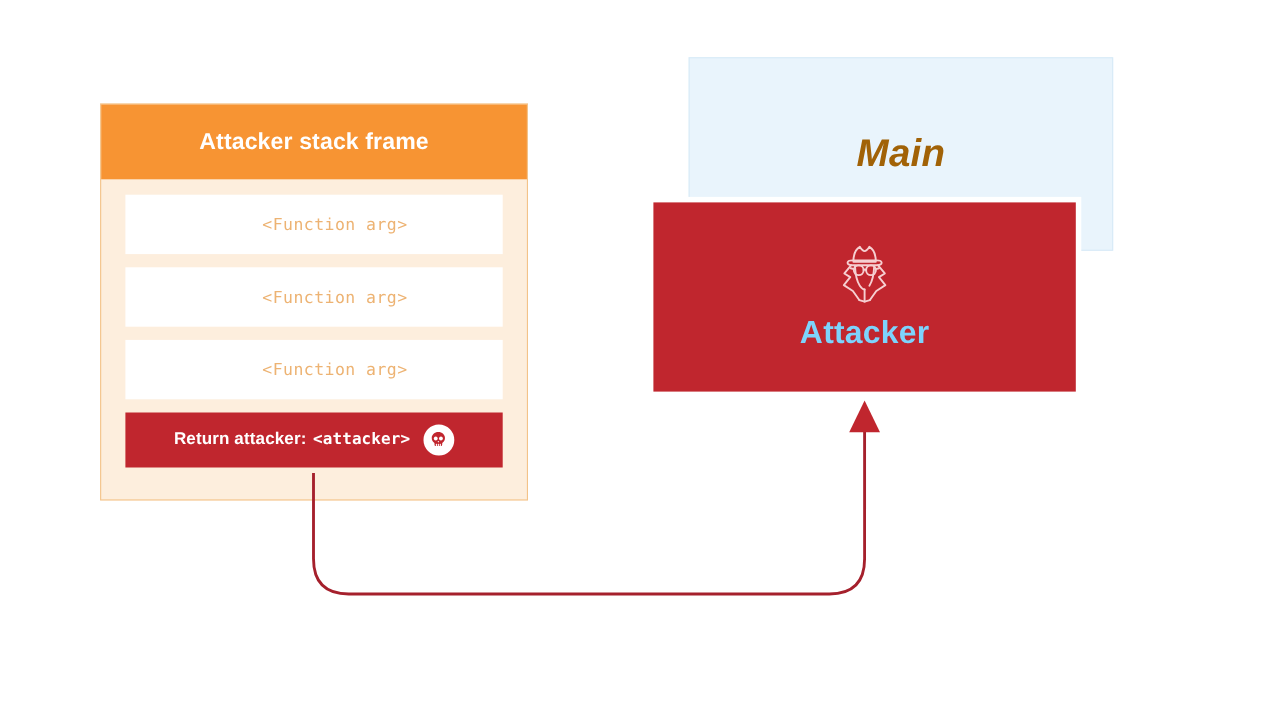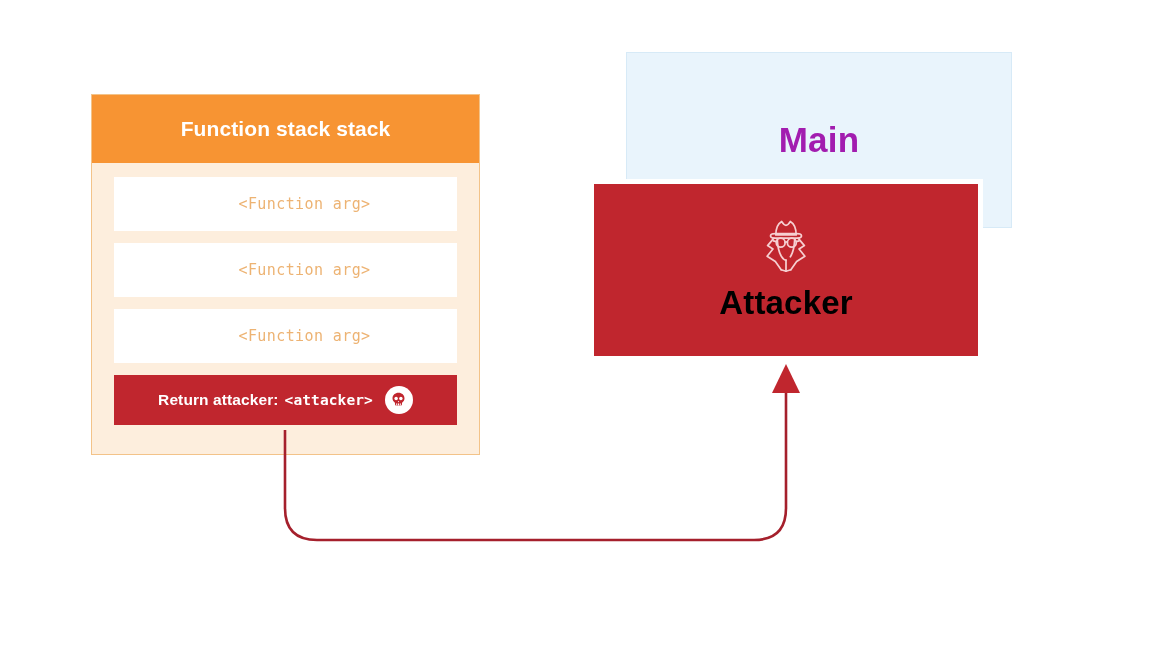--- a/index.html
+++ b/index.html
@@ -34,22 +34,23 @@
     position: absolute;
     left: 0;
     top: 0;
     width: 100%;
     height: 100%;
     display: flex;
     align-items: center;
     justify-content: center;
     font-size: 35px;
     font-weight: 700;
-    color: #a21caf;
+    color: #a16207;
     letter-spacing: 0.2px;
+    font-style: italic;
   }
 
   
   .attacker-panel {
     position: absolute;
     left: 594px;
     top: 184px;
     width: 384px;
     height: 172px;
     background: #c0262e;
@@ -59,23 +60,23 @@
     align-items: center;
     justify-content: center;
     box-sizing: border-box;
   }
   .attacker-icon {
     width: 62px;
     height: 60px;
     margin-bottom: 6px;
   }
   .attacker-label {
-    font-size: 33px;
-    font-weight: 700;
-    color: #000000;
+    font-size: 29px;
+    font-weight: 700;
+    color: #7dd3fc;
     letter-spacing: 0.2px;
   }
 
   
   .stack-frame {
     position: absolute;
     left: 91px;
     top: 94px;
     width: 389px;
     height: 361px;
@@ -199,21 +200,21 @@
         <path d="M31.1 25.3 C31.8 24.6 32.7 24.6 33.4 25.3"></path>
         <path d="M21.9 24.4 L19 23.6"></path>
         <path d="M42.6 24.4 L45.5 23.6"></path>
       </svg>
     </span>
     <div class="attacker-label">Attacker</div>
   </div>
 
   <div class="stack-frame">
     <div class="stack-frame-header">
-      <div class="stack-frame-title">Function stack stack</div>
+      <div class="stack-frame-title">Attacker stack frame</div>
     </div>
     <div class="stack-frame-body">
 
       <div class="arg-row">
         <span class="arg-row-text">&lt;Function arg&gt;</span>
       </div>
 
       <div class="arg-row">
         <span class="arg-row-text">&lt;Function arg&gt;</span>
       </div>

